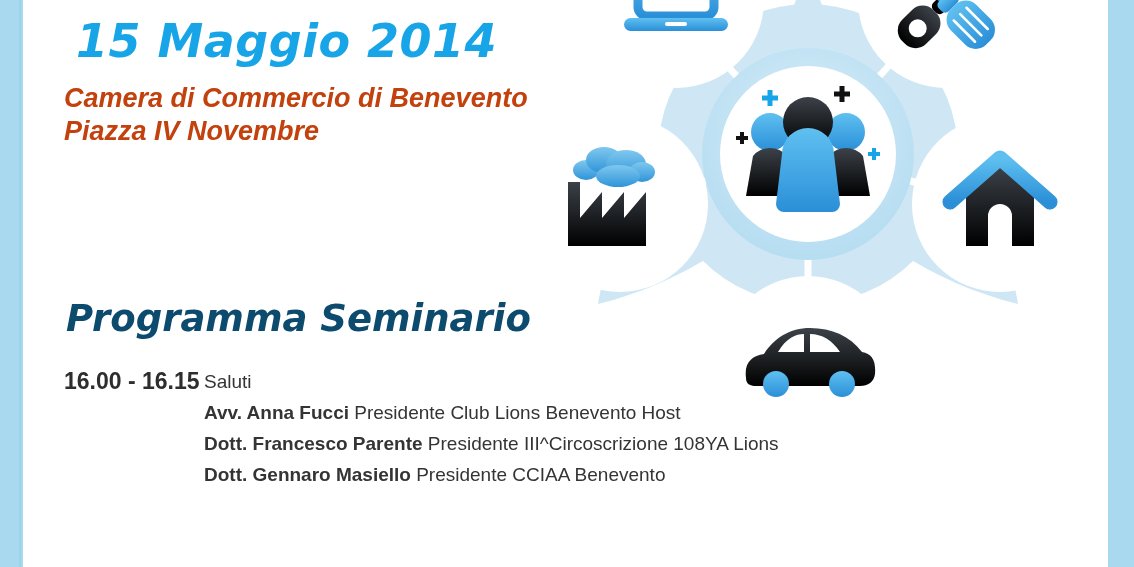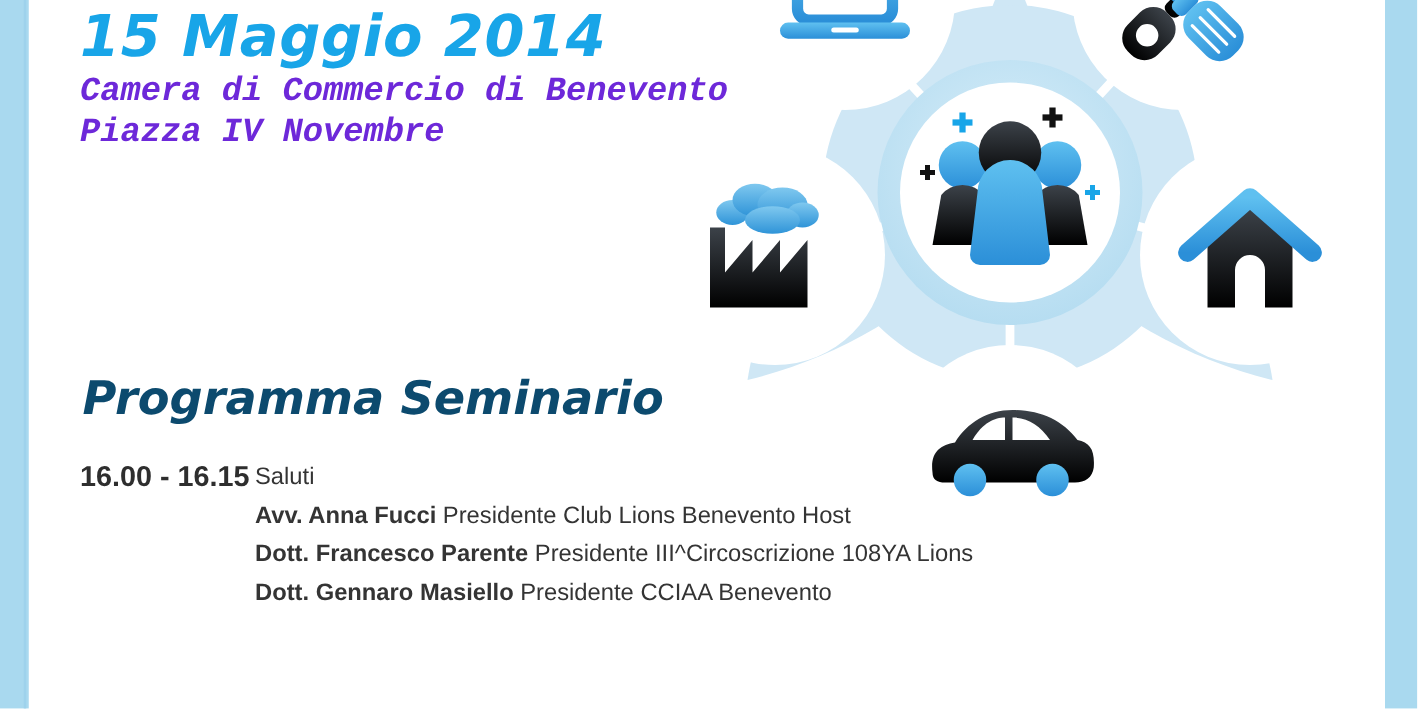--- a/index.html
+++ b/index.html
@@ -44,29 +44,29 @@
     width: 520px;
   }
   .date-title {
     font-family: "DejaVu Sans", sans-serif;
     font-size: 46px;
     font-weight: 700;
     font-style: italic;
     letter-spacing: 0.5px;
     color: #18a5e8;
     line-height: 58px;
-    margin: 0;
+    margin: 12px;
     white-space: nowrap;
   }
   .venue-line {
-    font-family: Liberation Mono, monospace;
+    font-family: Liberation Sans, sans-serif;
     font-size: 27px;
     font-weight: 700;
     font-style: italic;
-    color: #6d28d9;
+    color: #c2410c;
     line-height: 33px;
     margin: 0;
     white-space: nowrap;
   }
 
   
   .programme-heading {
     position: absolute;
     left: 66px;
     top: 296px;

